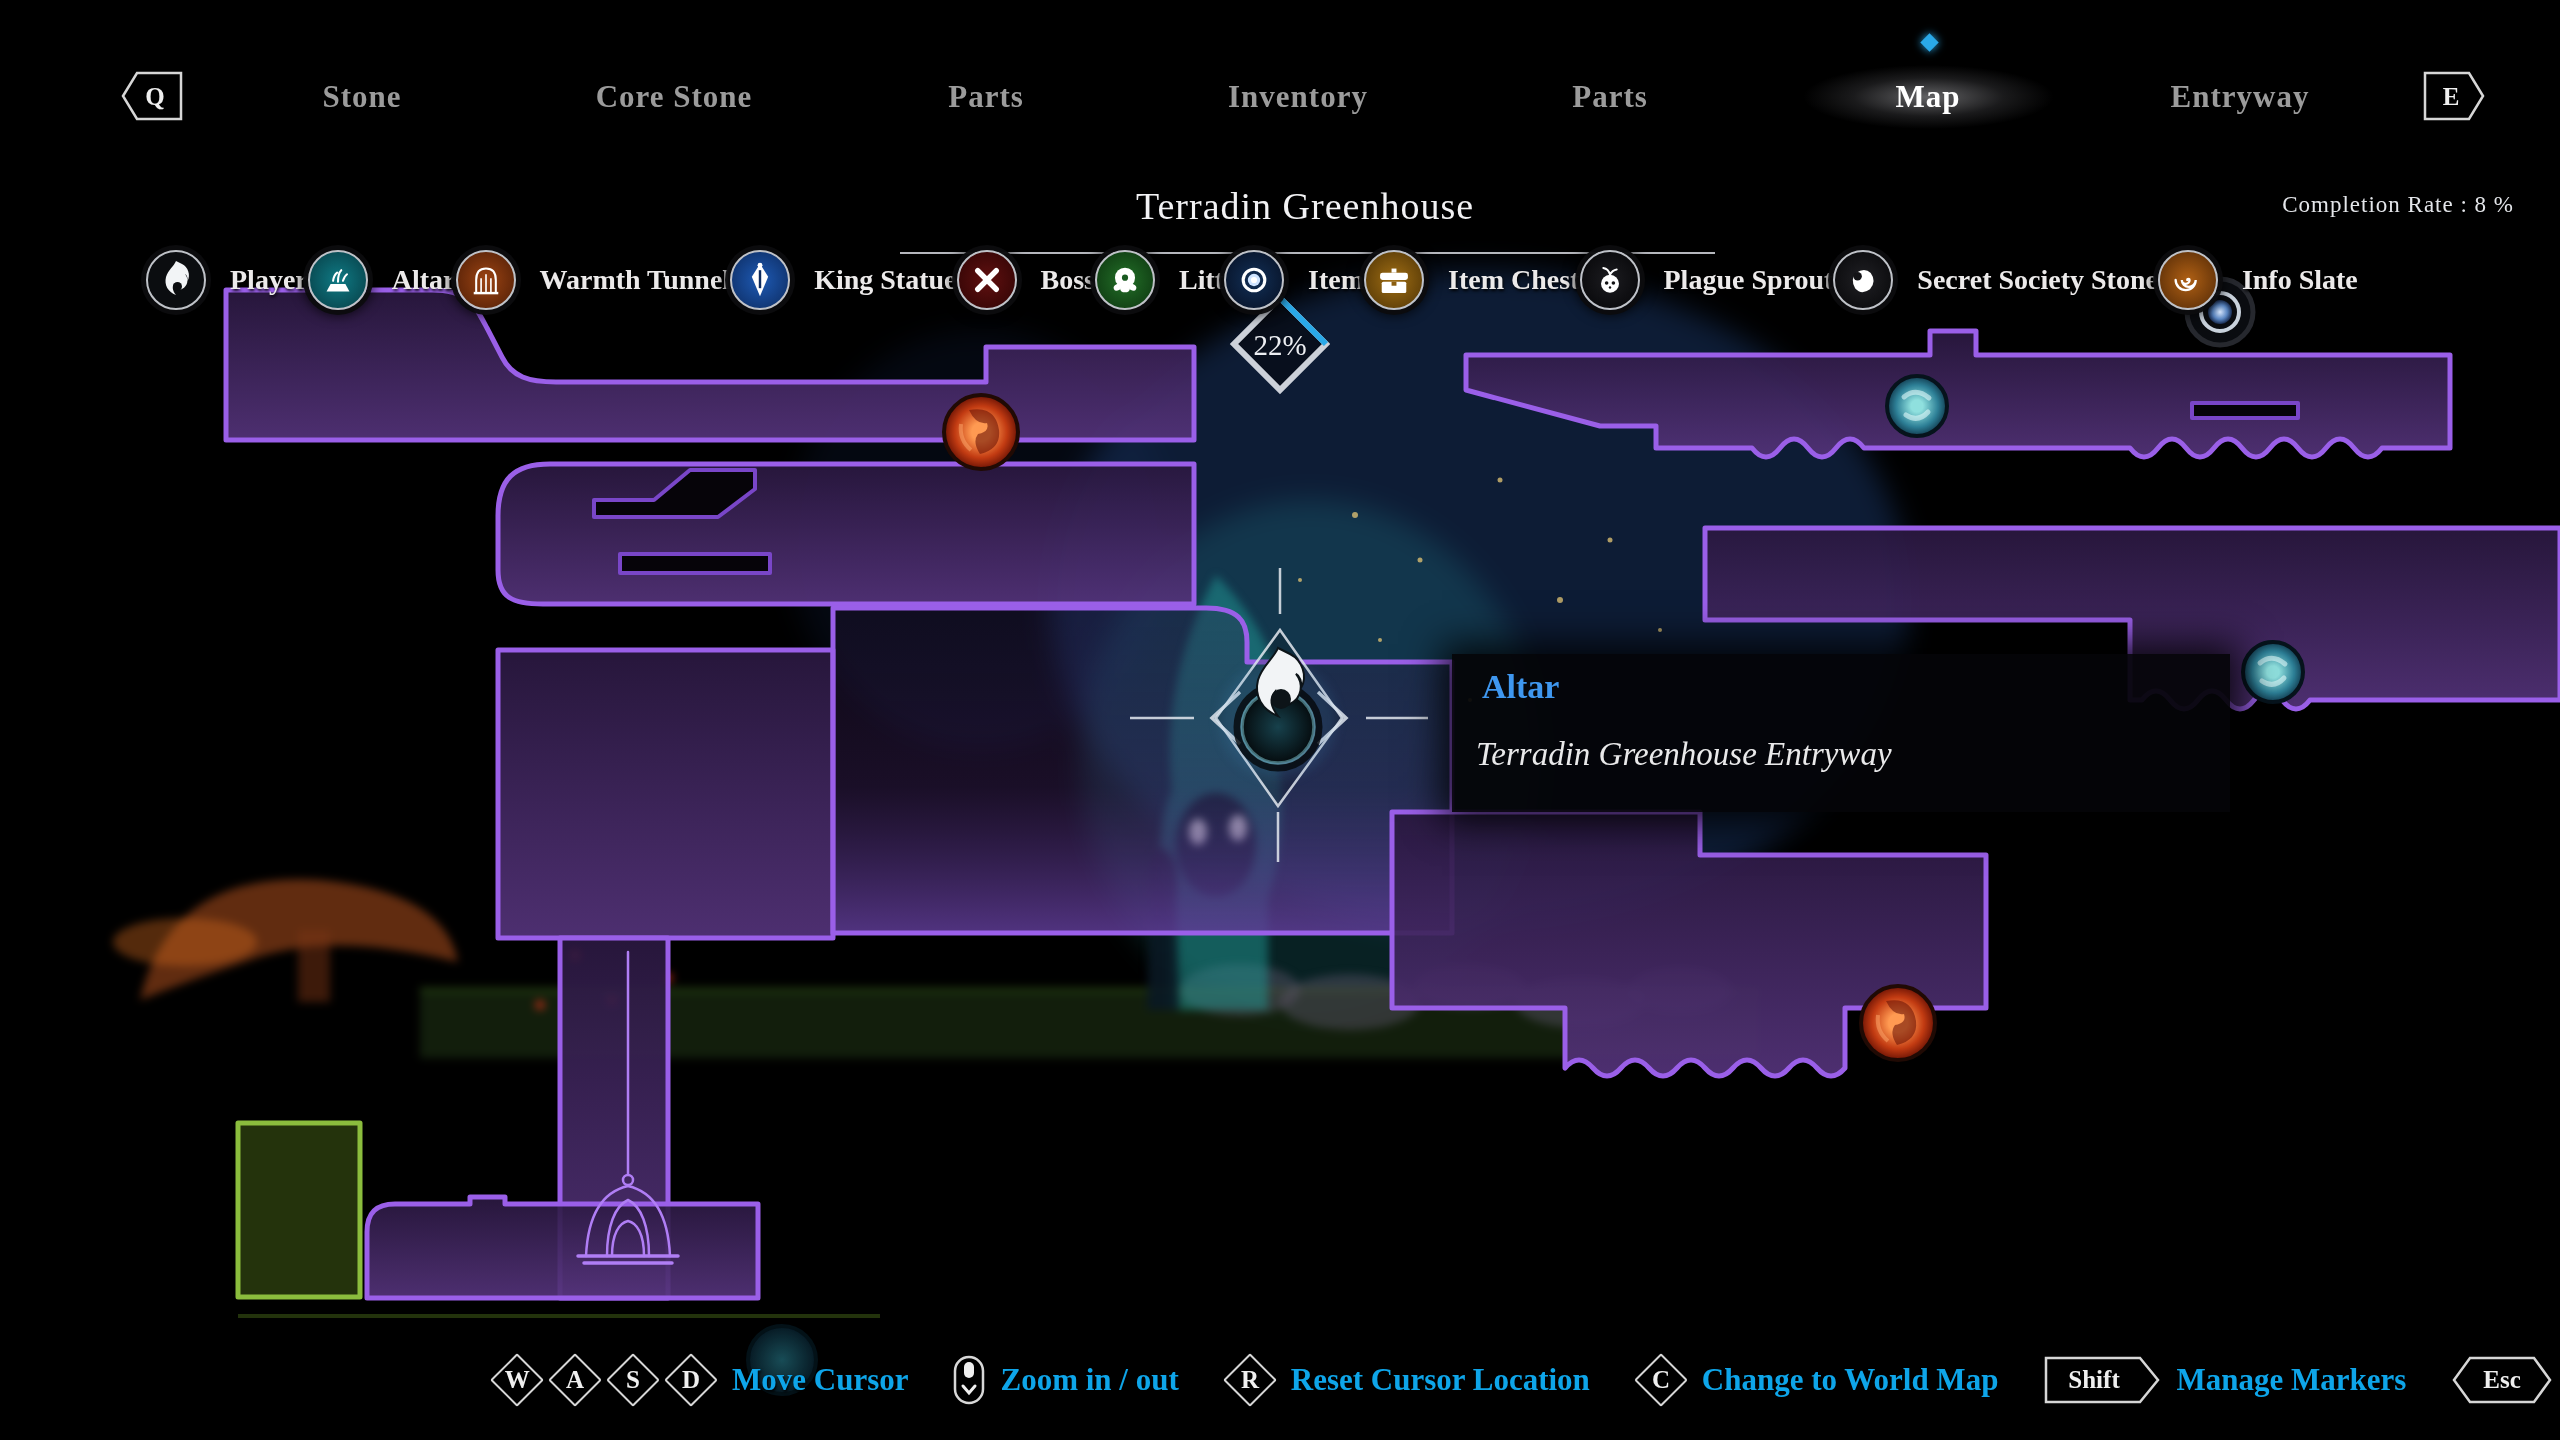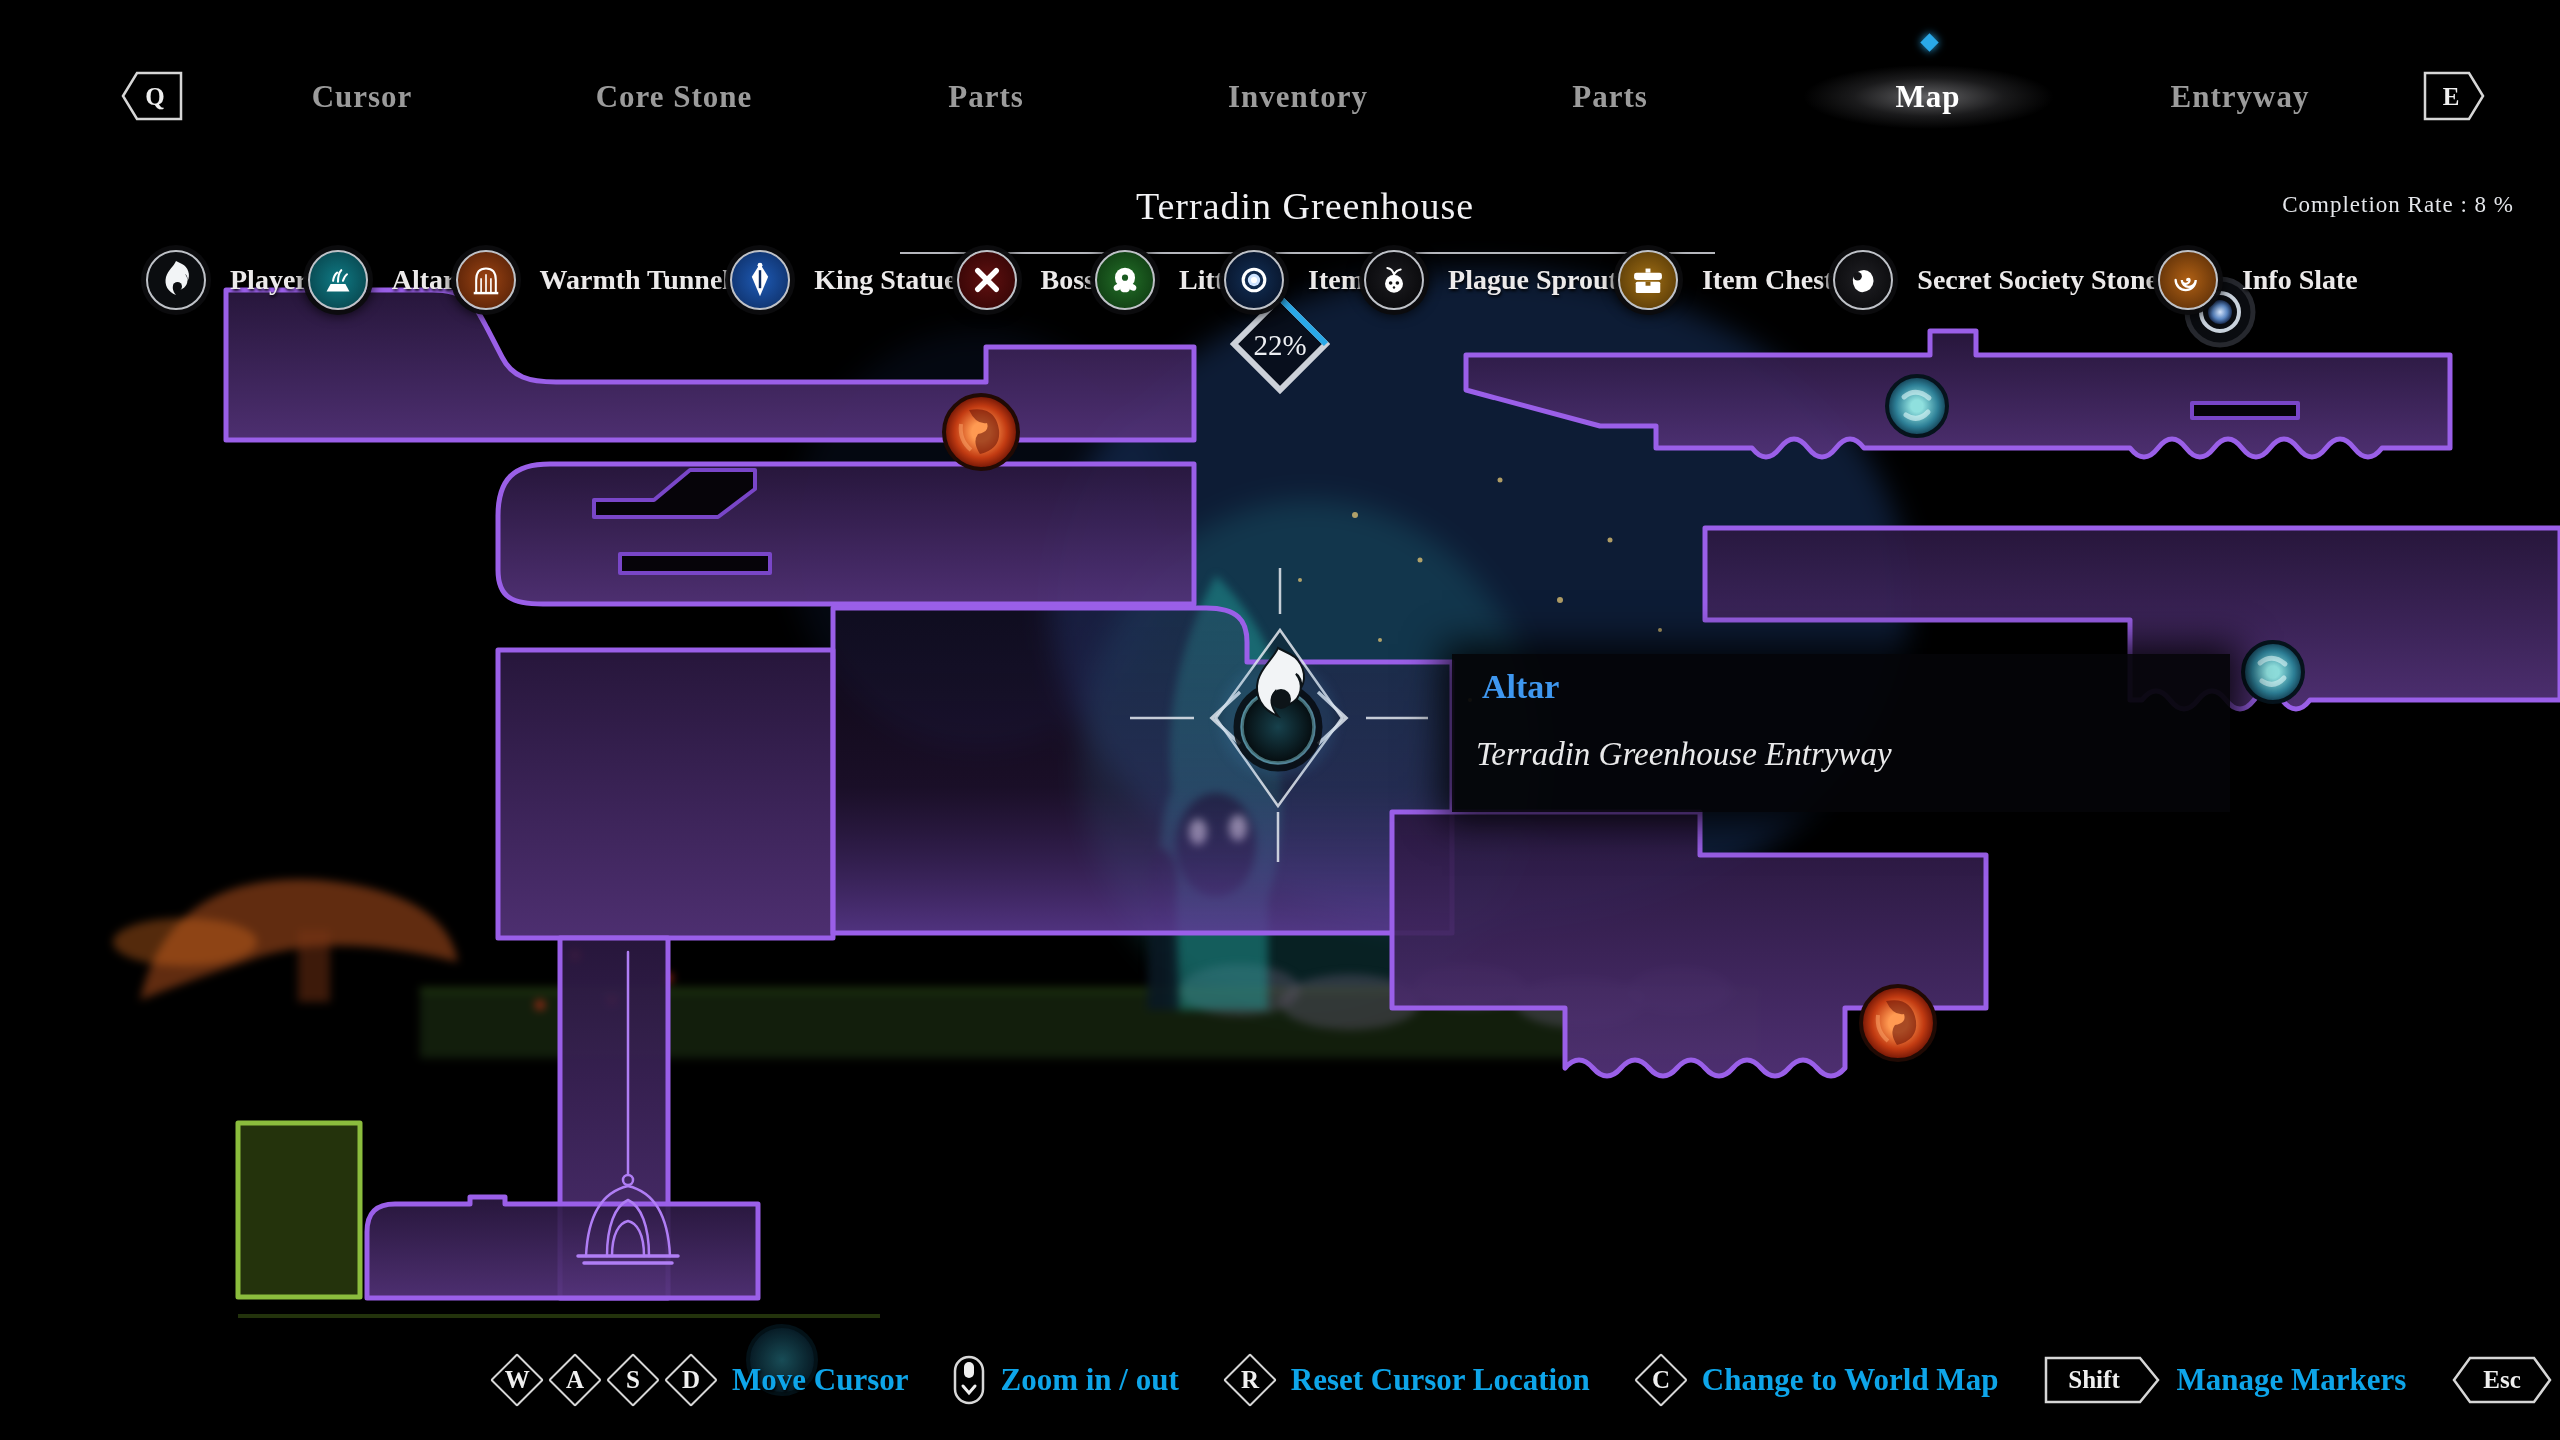--- a/index.html
+++ b/index.html
@@ -218,21 +218,21 @@
     </g>
   </g>
 </svg>
 
 <div class="nav">
   <svg class="nav-key key-svg" style="left:154px" width="66" height="56">
     <polygon points="2,28 16,5 60,5 60,51 16,51"></polygon>
     <text x="34" y="37" text-anchor="middle">Q</text>
   </svg>
   <div class="nav-item" style="left:362px">
-      <span>Cursor</span>
+      <span>Stone</span>
     </div>
   <div class="nav-item" style="left:674px">
       <span>Core Stone</span>
     </div>
   <div class="nav-item" style="left:986px">
       <span>Parts</span>
     </div>
   <div class="nav-item" style="left:1298px">
       <span>Inventory</span>
     </div>
@@ -320,41 +320,41 @@
     <span class="licon" style="background:radial-gradient(circle,#123057,#060f22)">
       <svg width="34" height="34" viewBox="0 0 44 44">
           <circle cx="22" cy="22" r="14" fill="none" stroke="#fff" stroke-width="4"></circle>
           <circle cx="22" cy="22" r="8" fill="#cfe4ff"></circle>
           <circle cx="22" cy="22" r="4" fill="#fff"></circle>
         </svg>
     </span>
     <span class="legend-label">Item</span>
   </div>
   <div class="legend-row">
+    <span class="licon" style="background:radial-gradient(circle,#a06e14,#4e3305)">
+      <svg width="36" height="36" viewBox="0 0 44 44">
+          <rect x="19" y="8" width="6" height="5" fill="#fff"></rect>
+          <rect x="5" y="13" width="34" height="9" rx="3" fill="#fff"></rect>
+          <rect x="7" y="24" width="30" height="14" rx="2" fill="#fff"></rect>
+          <rect x="19" y="24" width="6" height="5" fill="#8a5e10"></rect>
+        </svg>
+    </span>
+    <span class="legend-label">Item Chest</span>
+  </div>
+  <div class="legend-row">
     <span class="licon" style="background:radial-gradient(circle,#1c1c20,#050507)">
       <svg width="34" height="36" viewBox="0 0 44 48">
           <circle cx="22" cy="29" r="12" fill="#fff"></circle>
           <circle cx="17.5" cy="28" r="2.4" fill="#101012"></circle>
           <circle cx="26.5" cy="28" r="2.4" fill="#101012"></circle>
           <circle cx="22" cy="34" r="1.6" fill="#101012"></circle>
           <path d="M22,17 Q20,9 13,8 M22,17 Q25,11 31,10" stroke="#fff" stroke-width="2.5" fill="none" stroke-linecap="round"></path>
         </svg>
     </span>
     <span class="legend-label">Plague Sprout</span>
-  </div>
-  <div class="legend-row">
-    <span class="licon" style="background:radial-gradient(circle,#a06e14,#4e3305)">
-      <svg width="36" height="36" viewBox="0 0 44 44">
-          <rect x="19" y="8" width="6" height="5" fill="#fff"></rect>
-          <rect x="5" y="13" width="34" height="9" rx="3" fill="#fff"></rect>
-          <rect x="7" y="24" width="30" height="14" rx="2" fill="#fff"></rect>
-          <rect x="19" y="24" width="6" height="5" fill="#8a5e10"></rect>
-        </svg>
-    </span>
-    <span class="legend-label">Item Chest</span>
   </div>
   <div class="legend-row">
     <span class="licon" style="background:radial-gradient(circle,#202024,#070709)">
       <svg width="34" height="34" viewBox="0 0 44 44">
           <path d="M13,13 Q24,5 32,13 Q40,24 31,34 Q20,42 12,33 Q5,22 13,13 Z" fill="#fff"></path>
           <circle cx="15" cy="17" r="5.5" fill="#141417"></circle>
         </svg>
     </span>
     <span class="legend-label">Secret Society Stone</span>
   </div>

